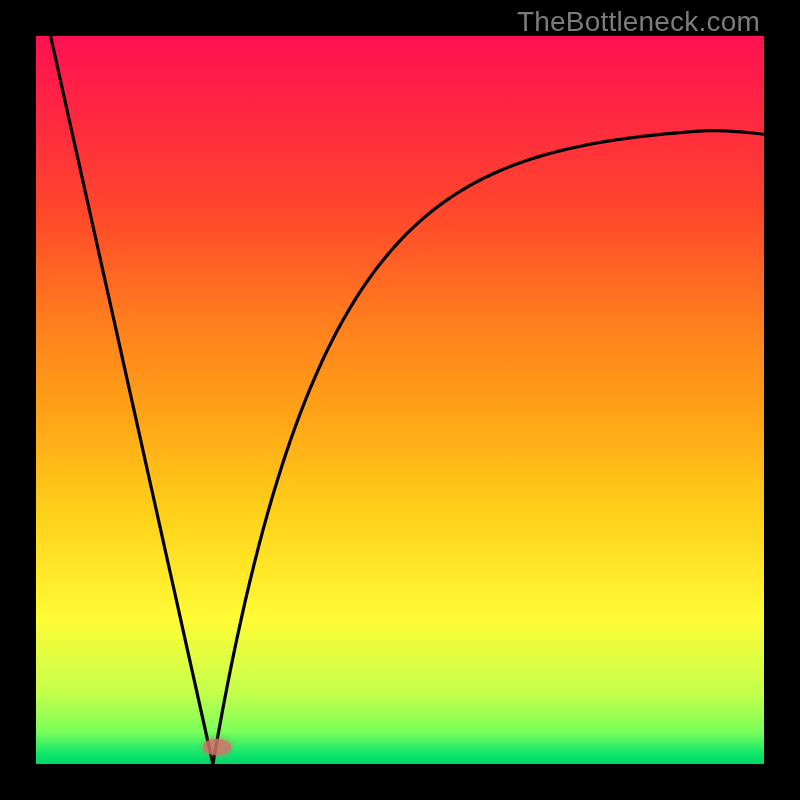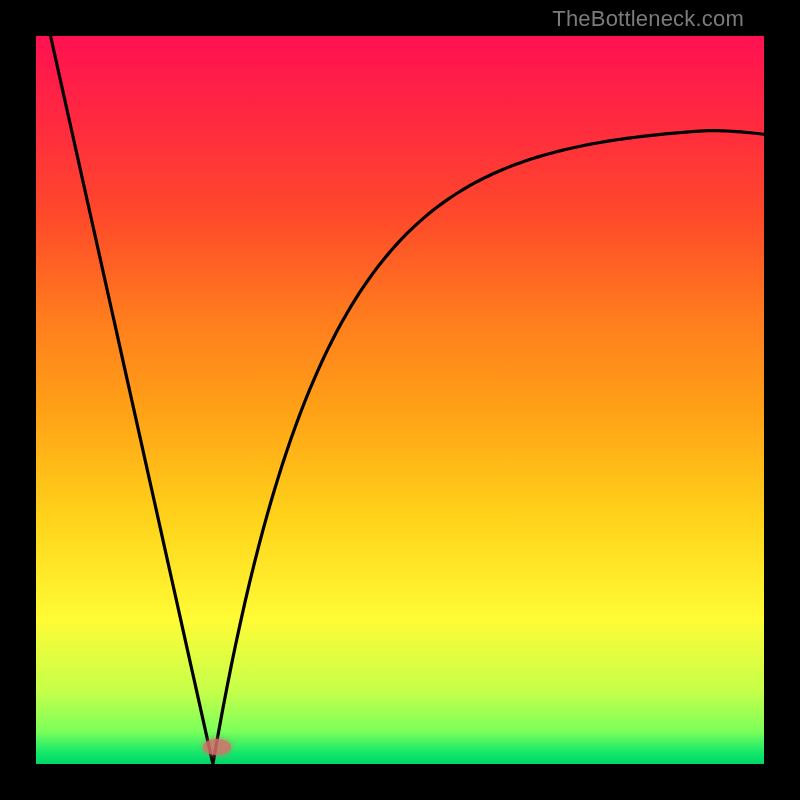--- a/index.html
+++ b/index.html
@@ -46,23 +46,23 @@
     content: "";
     position: absolute;
     inset: 0;
     border-radius: 50%;
     background: inherit;
     filter: blur(3px);
   }
   .attribution {
     position: absolute;
     top: 6px;
-    right: 56px;
+    right: 40px;
     color: #7b7b7b;
-    font-size: 22px;
+    font-size: 28px;
     font-weight: 400;
     letter-spacing: 0.2px;
     user-select: none;
   }
 </style>
 </head>
 <body>
 
 <div class="frame">
 

